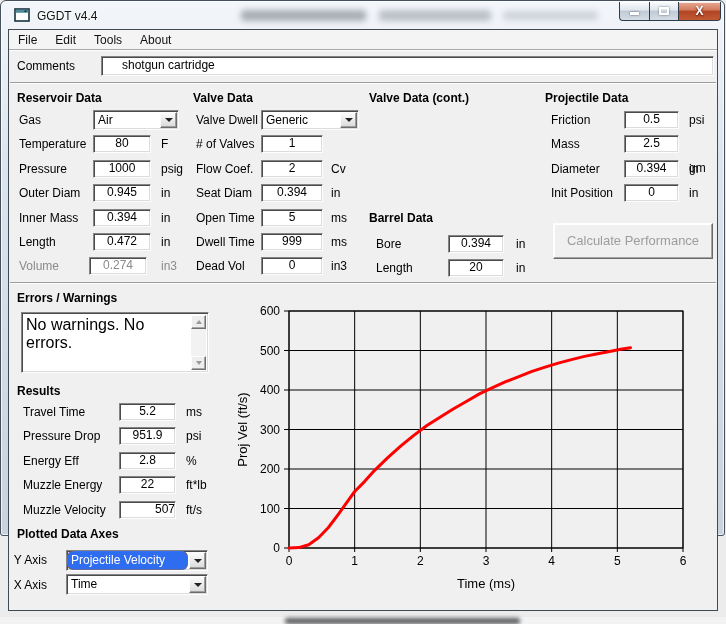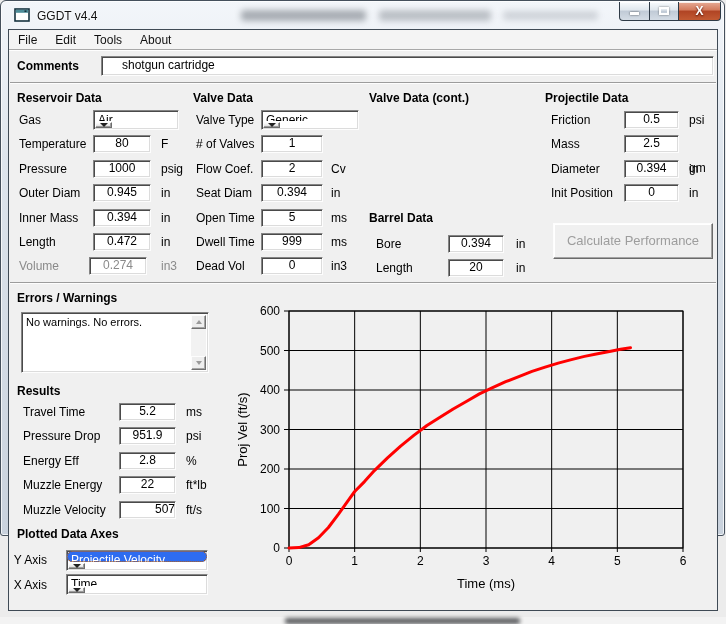--- a/index.html
+++ b/index.html
@@ -71,21 +71,21 @@
     box-shadow:inset 1px 1px 0 #4a4a4a, inset -1px -1px 0 #dcdcdc;
     font-size:12px; text-align:center; line-height:15px; color:#000;
     overflow:hidden; white-space:nowrap;
   }
   .tb.left { text-align:left; padding-left:20px; }
   .tb.dis { color:#8a8a8a; }
   .combo {
     position:absolute; height:20px; background:#fff;
     border:1px solid; border-color:#848484 #fdfdfd #fdfdfd #848484;
     box-shadow:inset 1px 1px 0 #4a4a4a, inset -1px -1px 0 #dcdcdc;
-    display:flex; align-items:stretch;flex-direction:column;
+    display:flex; align-items:stretch;
   }
   .combo-field { flex:1; font-size:12px; padding:2px 4px; color:#000; white-space:nowrap; overflow:hidden; }
   .combo-field.sel { background:#2e6cf0; color:#fff; outline:1px dotted #c25d00; outline-offset:-1px;border-radius:6px; }
   .combo-btn {
     width:17px; margin:1px; background:linear-gradient(#fdfdfd,#d9d9d9);
     border:1px solid; border-color:#fdfdfd #6d6d6d #6d6d6d #fdfdfd;
     box-shadow:inset -1px -1px 0 #9d9d9d;
     display:flex; align-items:center; justify-content:center;
   }
   .arr-down { width:0; height:0; border-left:4px solid transparent; border-right:4px solid transparent; border-top:4px solid #222; }
@@ -97,21 +97,21 @@
     border:1px solid; border-color:#fdfdfd #6a6a6a #6a6a6a #fdfdfd;
     box-shadow:inset -1px -1px 0 #a3a3a3, inset 1px 1px 0 #fff;
     text-align:center; line-height:34px; white-space:nowrap;
   }
 
   .errbox {
     position:absolute; left:20px; top:311px; width:188px; height:61px; background:#fff;
     border:1px solid; border-color:#848484 #fdfdfd #fdfdfd #848484;
     box-shadow:inset 1px 1px 0 #4a4a4a, inset -1px -1px 0 #dcdcdc;
   }
-  .errtext { position:absolute; left:4px; top:3px; right:18px; font-size:11px; color:#000; }
+  .errtext { position:absolute; left:4px; top:3px; right:18px; font-size:16px; color:#000; }
   .sb { position:absolute; top:2px; right:2px; bottom:2px; width:15px; background:#f2f2f2; }
   .sb-btn {
     position:absolute; left:0; width:15px; height:14px; background:#eee;
     border:1px solid; border-color:#fdfdfd #707070 #707070 #fdfdfd;
     box-shadow:inset -1px -1px 0 #a6a6a6;
     display:flex; align-items:center; justify-content:center;
   }
   .tri-up { width:0; height:0; border-left:3px solid transparent; border-right:3px solid transparent; border-bottom:4px solid #9a9a9a; }
   .tri-dn { width:0; height:0; border-left:3px solid transparent; border-right:3px solid transparent; border-top:4px solid #9a9a9a; }
 
@@ -147,21 +147,21 @@
 
     <div class="client"></div>
 
     <div class="menubar">
       <span class="menu-item">File</span>
       <span class="menu-item">Edit</span>
       <span class="menu-item">Tools</span>
       <span class="menu-item">About</span>
     </div>
 
-    <div class="field-label" style="left:16px;top:58px;font-weight:bold">Comments</div>
+    <div class="field-label" style="left:16px;top:58px;font-weight:normal">Comments</div>
     <div class="tb left" style="left:100px;top:55px;width:613px;height:20px;line-height:17px">shotgun cartridge</div>
     <div class="sep" style="left:9px;top:81px;width:706px"></div>
 
     <div class="hdr" style="left:16px;top:90px">Reservoir Data</div>
     <div class="hdr" style="left:192px;top:90px">Valve Data</div>
     <div class="hdr" style="left:368px;top:90px">Valve Data (cont.)</div>
     <div class="hdr" style="left:544px;top:90px">Projectile Data</div>
     <div class="hdr" style="left:368px;top:210px">Barrel Data</div>
 
     <div>
@@ -185,21 +185,21 @@
         <div class="tb" style="left: 92px; top: 208px; width: 58px;">0.394</div>
         <div class="unit" style="left: 160px; top: 210px;">in</div>
         <div class="field-label" style="left: 18px; top: 234px;">Length</div>
         <div class="tb" style="left: 92px; top: 232px; width: 58px;">0.472</div>
         <div class="unit" style="left: 160px; top: 234px;">in</div>
         <div class="field-label dis" style="left: 18px; top: 258px;">Volume</div>
         <div class="tb dis" style="left: 88px; top: 256px; width: 58px;">0.274</div>
         <div class="unit dis" style="left: 160px; top: 258px;">in3</div>
       </div>
     <div>
-        <div class="field-label" style="left: 195px; top: 112px;">Valve Type</div>
+        <div class="field-label" style="left: 195px; top: 112px;">Valve Dwell</div>
         <div class="combo" style="left: 260px; top: 109px; width: 98px;">
           <div class="combo-field">Generic</div>
           <div class="combo-btn">
             <span class="arr-down"></span>
           </div>
         </div>
         <div class="field-label" style="left: 195px; top: 136px;"># of Valves</div>
         <div class="tb" style="left: 260px; top: 134px; width: 62px;">1</div>
         <div class="field-label" style="left: 195px; top: 161px;">Flow Coef.</div>
         <div class="tb" style="left: 260px; top: 159px; width: 62px;">2</div>

